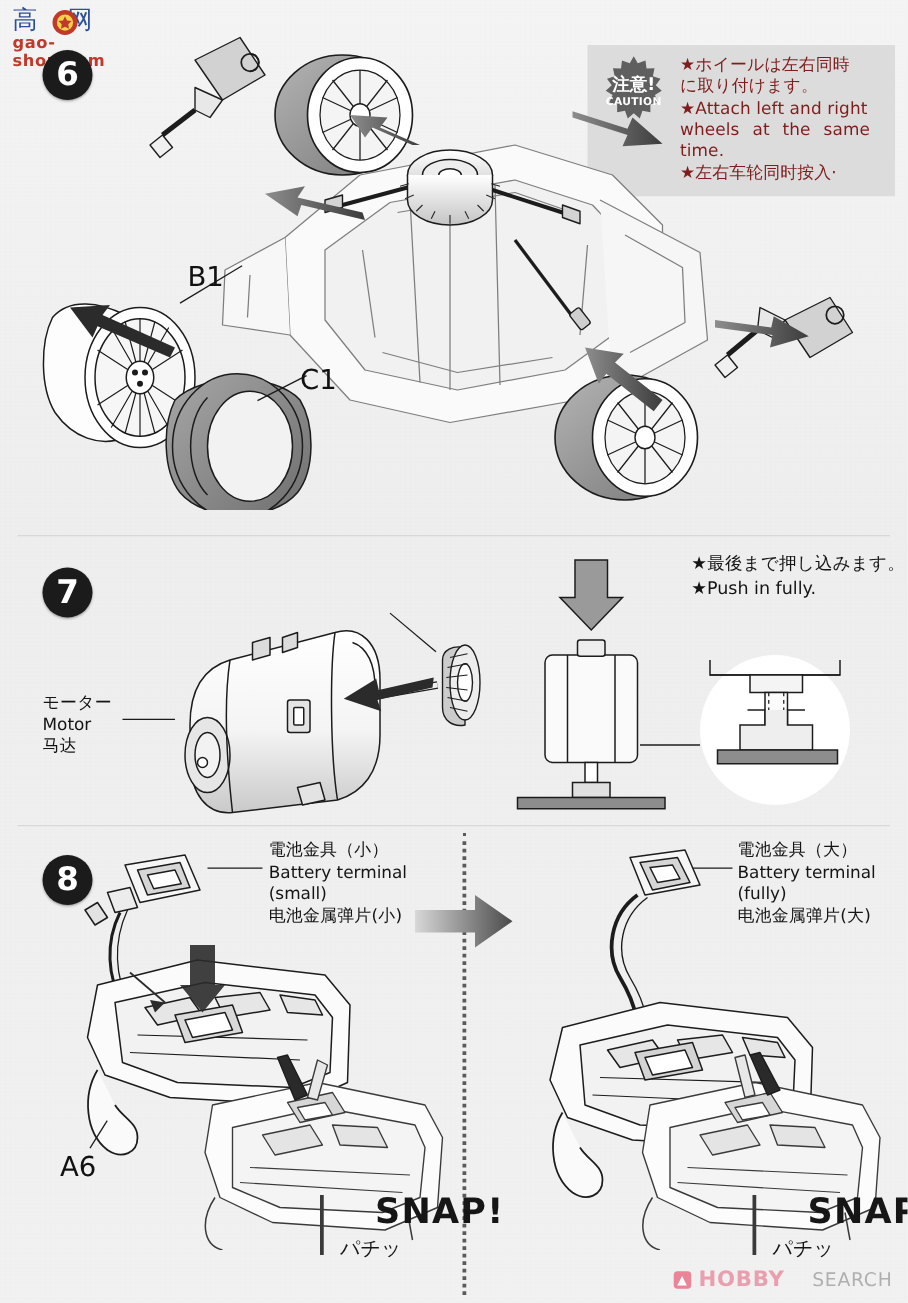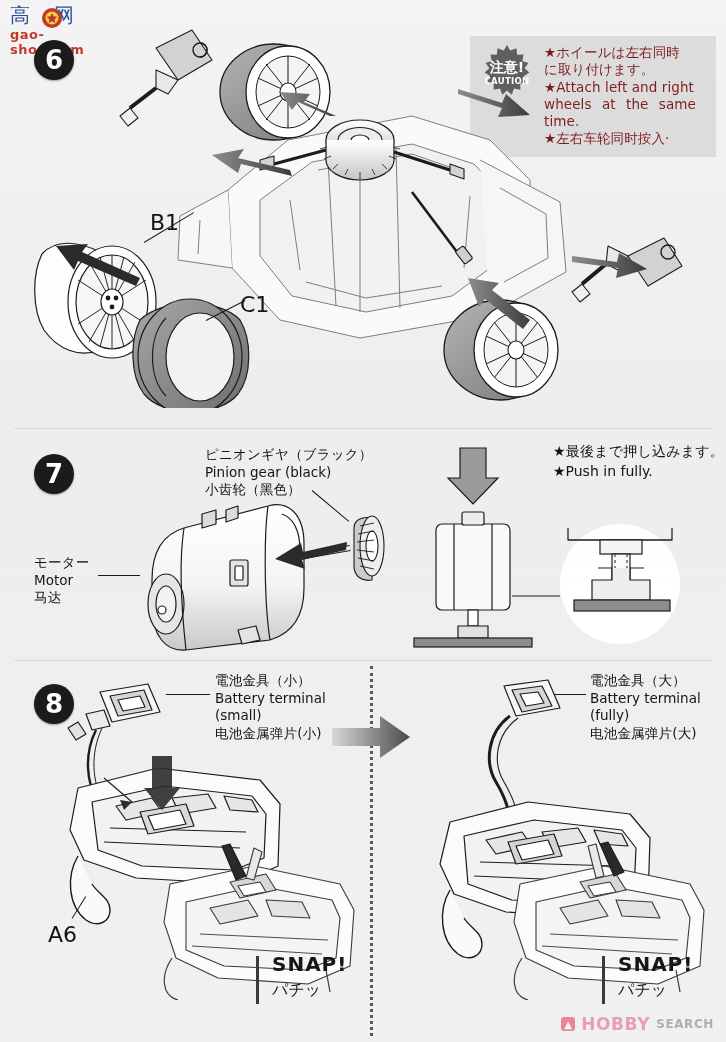--- a/index.html
+++ b/index.html
@@ -35,35 +35,35 @@
   
   .label{position:absolute;font-size:13.5px;line-height:1.3;color:#141414;}
   .label .jp{letter-spacing:.2px;}
   .lead{position:absolute;background:#1a1a1a;height:1px;}
   .big-label{position:absolute;font-size:22px;color:#111;
     font-family:"DejaVu Sans","Liberation Sans",sans-serif;}
   
   .vdots{position:absolute;width:0;border-left:3px dotted #5a5a5a;}
   
   .snap{position:absolute;}
-  .snap .snap-en{font-size:20px;font-weight:bold;letter-spacing:1px;color:#161616;}
+  .snap .snap-en{font-size:28px;font-weight:bold;letter-spacing:1px;color:#161616;margin-left:28px;}
   .snap .snap-jp{font-size:16px;color:#161616;margin-top:4px;}
   .snap-bar{position:absolute;width:3px;background:#3a3a3a;}
   
   .wm-top{position:absolute;left:10px;top:4px;width:92px;height:40px;}
   .wm-top .cn{font-size:20px;font-weight:normal;color:#2b4f9c;letter-spacing:2px;
       line-height:22px;}
   .wm-top .dom{font-size:13px;font-weight:bold;color:#c0392b;letter-spacing:.5px;
       margin-top:1px;}
   .wm-bot{position:absolute;right:12px;bottom:8px;display:flex;align-items:center;gap:6px;
       opacity:.75;}
   .wm-bot .flame{width:14px;height:14px;border-radius:3px;background:#e8607a;
       display:flex;align-items:center;justify-content:center;color:#fff;font-size:10px;}
   .wm-bot .t1{font-size:17px;font-weight:bold;color:#e8849a;letter-spacing:.6px;}
-  .wm-bot .t2{font-size:12px;font-weight:bold;color:#9a9a9a;letter-spacing:.6px;}
+  .wm-bot .t2{font-size:15px;font-weight:normal;color:#9a9a9a;letter-spacing:.6px;margin-left:16px;}
   svg{display:block;}
   .art{position:absolute;}
 </style>
 </head>
 <body>
 
 <div class="page">
   <div class="noise"></div>
 
   <div class="wm-top">
@@ -266,25 +266,20 @@
     <div class="big-label" style="left:240px;top:292px">C1</div>
 
   </div>
 
   <div class="divider" style="top:428px"></div>
 
   <div class="panel" style="top:428px;height:232px">
 
     <div class="step-badge" style="left:34px;top:26px;">7</div>
 
-    <div class="label" style="left:205px;top:18px;">
-      <div class="jp">ピニオンギヤ（ブラック）</div>
-      <div>Pinion gear (black)</div>
-      <div class="jp">小齿轮（黑色）</div>
-    </div>
 
     <div class="lead" style="left:312px;top:62px;width:48px;transform:rotate(40deg);transform-origin:left center;"></div>
 
     <div class="label" style="left:34px;top:126px;">
       <div class="jp">モーター</div>
       <div>Motor</div>
       <div class="jp">马达</div>
     </div>
     <div class="lead" style="left:98px;top:147px;width:42px;"></div>
 

